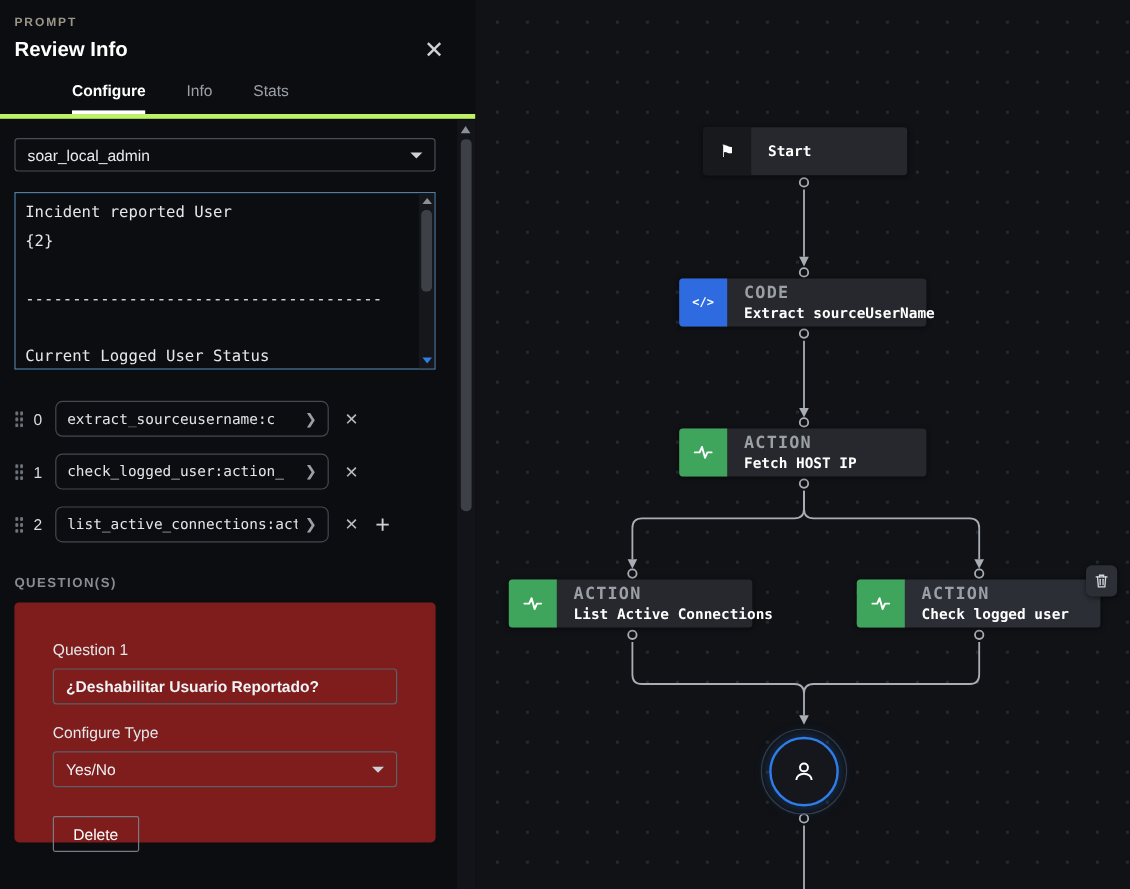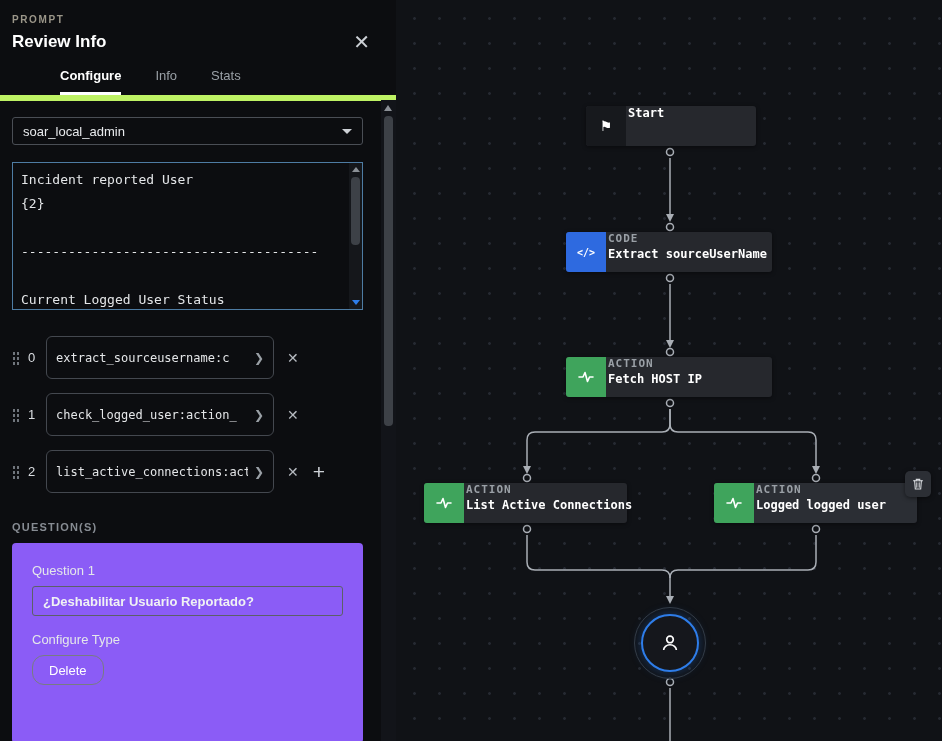--- a/index.html
+++ b/index.html
@@ -2,21 +2,21 @@
 <html><head>
 <meta charset="utf-8">
 <style>
   * { margin:0; padding:0; box-sizing:border-box; }
   html,body { width:942px; height:741px; overflow:hidden; }
   body { background:#101216; color:#e8eaed; font-family:"Liberation Sans", sans-serif; }
   .app { display:flex; width:942px; height:741px; }
 
   
   .panel { position:relative; width:396px; height:741px; background:#0c0d10; flex:none; z-index:2; }
-  .panel-head { padding:14px 12px 0 12px; border-bottom:6px solid #bef264; }
+  .panel-head { padding:14px 12px 0 12px; border-bottom:4px solid #bef264; }
   .kicker { font-size:10px; font-weight:bold; letter-spacing:1.6px; color:#9b9689; }
   .title-row { display:flex; justify-content:space-between; align-items:center; margin-top:7px; padding-right:14px; }
   .panel-title { font-size:17px; font-weight:bold; color:#ffffff; }
   .close-btn { background:none; border:none; color:#cdd1d6; font-size:20px; line-height:1; cursor:pointer; font-family:"Liberation Sans",sans-serif; }
   .tabs { display:flex; gap:34px; margin-top:16px; }
   .tab { font-size:13px; color:#9aa0a6; padding-bottom:9px; cursor:pointer; border-bottom:3px solid transparent; }
   .tab.active { color:#ffffff; font-weight:bold; border-bottom-color:#ffffff;margin-left:48px; }
 
   .panel-body { padding:16px 33px 0 12px; }
   .field-label { font-size:13px; color:#dadde1; margin-bottom:7px; }
@@ -32,57 +32,57 @@
   .mb-up { position:absolute; top:4px; left:3px; width:0; height:0; border-left:4px solid transparent; border-right:4px solid transparent; border-bottom:5px solid #8b9096; }
   .mb-thumb { position:absolute; top:14px; left:2px; width:9px; height:68px; background:#3d4147; border-radius:4px; }
   .mb-down { position:absolute; bottom:4px; left:3px; width:0; height:0; border-left:4px solid transparent; border-right:4px solid transparent; border-top:5px solid #2e7de9; }
 
   .params { margin-top:26px; }
   .param-row { display:flex; align-items:center; margin-bottom:14px; }
   .drag-handle { width:8px; height:14px; flex:none; margin-right:8px; cursor:grab;
                  background-image:radial-gradient(#70757c 1.2px, transparent 1.4px);
                  background-size:4px 5px; }
   .p-idx { font-size:13px; color:#dadde1; width:10px; margin-right:8px; }
-  .p-input { width:228px; height:43px; border:1px solid #44484f; border-radius:6px; background:#0c0d10;
+  .p-input { width:228px; height:30px; border:1px solid #44484f; border-radius:6px; background:#0c0d10;
              display:flex; align-items:center; justify-content:space-between; padding:0 9px; cursor:text; }
   .p-val { font-family:"DejaVu Sans Mono", monospace; font-size:12px; color:#e4e6e8; white-space:nowrap; overflow:hidden; }
   .p-chev { color:#9aa0a6; font-size:12px; margin-left:6px; }
   .p-x { background:none; border:none; color:#b6bac0; font-size:14px; margin-left:13px; cursor:pointer; font-family:"Liberation Sans",sans-serif; }
   .p-plus { background:none; border:none; color:#cdd1d6; font-size:21px; line-height:1; margin-left:14px; cursor:pointer; font-family:"Liberation Sans",sans-serif; }
 
   .q-header { font-size:11px; font-weight:bold; letter-spacing:1.2px; color:#878c93; margin:28px 0 10px; }
-  .q-card { background:#8b5cf6; border-radius:4px; padding:20px; height:200px; }
+  .q-card { background:#7f1d1d; border-radius:4px; padding:32px; height:200px; }
   .q-label { font-size:13px; color:#e4e7ea; margin-bottom:8px; }
   .q-input { height:30px; border:1px solid #5c6067; border-radius:3px; background:transparent;
              display:flex; align-items:center; padding:0 10px; font-size:13px; color:#f0f2f4; margin-bottom:16px; cursor:text;font-weight:bold; }
   .q-select { height:30px; border:1px solid #5c6067; border-radius:3px; background:transparent;
               display:flex; align-items:center; justify-content:space-between; padding:0 10px;
               font-size:13px; color:#f0f2f4; margin-bottom:24px; cursor:pointer; }
-  .delete-btn { height:30px; padding:0 16px; border:1px solid #787c82; border-radius:12px; background:transparent;
+  .delete-btn { height:30px; padding:0 16px; border:1px solid #787c82; border-radius:2px; background:transparent;
                 color:#ffffff; font-size:13px; cursor:pointer; font-family:"Liberation Sans",sans-serif; }
 
   .panel-scroll { position:absolute; top:100px; right:0; bottom:0; width:15px; background:#121419; }
   .ps-up { position:absolute; top:5px; left:3px; width:0; height:0; border-left:4.5px solid transparent; border-right:4.5px solid transparent; border-bottom:6px solid #8b9096; }
   .ps-thumb { position:absolute; top:16px; left:3px; width:9px; height:310px; background:#3d4147; border-radius:4px; }
 
   
   .canvas { position:relative; flex:1; height:741px; background-color:#101216;
             background-image:radial-gradient(#252931 1.3px, transparent 1.5px);
             background-size:25px 25px; background-position:6px 6px; overflow:hidden; }
   .edges { position:absolute; left:0; top:0; width:546px; height:741px; }
 
   .node { position:absolute; height:40px; background:#26282d; border-radius:3px; display:flex; align-items:stretch;
           box-shadow:0 1px 4px rgba(0,0,0,.45); cursor:pointer; }
   .node.selected { background:#2b2e34; }
   .n-icon { width:40px; flex:none; display:flex; align-items:center; justify-content:center; border-radius:3px 0 0 3px; color:#fff; }
   .n-icon.start-ic { background:#17191d; font-size:14px; }
   .n-icon.code-ic { background:#2e6ae0; font-family:"DejaVu Sans Mono",monospace; font-size:10px; font-weight:bold; }
   .n-icon.action-ic { background:#3fa45c; }
-  .n-text { display:flex; flex-direction:column; padding:0 2px; gap:2px; }
-  .n-type { font-size:11px; letter-spacing:1px; color:#9aa0a6; font-family:"DejaVu Sans Mono",monospace; font-weight:bold; }
+  .n-text { display:flex; flex-direction:column; justify-content:center; padding:0 14px; gap:2px; }
+  .n-type { font-size:14px; letter-spacing:1px; color:#9aa0a6; font-family:"DejaVu Sans Mono",monospace; font-weight:bold; }
   .n-label { font-size:12px; color:#ffffff; font-family:"DejaVu Sans Mono",monospace; font-weight:bold; white-space:nowrap; }
 
   .prompt-outer { position:absolute; left:238px; top:607px; width:72px; height:72px; border-radius:50%;
                   border:1px solid #343a42; display:flex; align-items:center; justify-content:center; }
   .prompt-node { width:58px; height:58px; border-radius:50%; background:#15171c; border:2px solid #2e7de9;
                  display:flex; align-items:center; justify-content:center; cursor:pointer;
                  box-shadow:0 0 12px rgba(46,125,233,.35); }
 
   .trash-btn { position:absolute; left:509px; top:471px; width:26px; height:26px; background:#2c2f35; border:none;
                border-radius:5px; display:flex; align-items:center; justify-content:center; cursor:pointer;
@@ -159,20 +159,24 @@
       </div>
 
       <div class="q-header">QUESTION(S)</div>
 
       <div class="q-card">
         <div class="q-label">Question 1</div>
         <div class="q-input">
           <span>¿Deshabilitar Usuario Reportado?</span>
         </div>
         <div class="q-label">Configure Type</div>
+        <div class="q-select">
+          <span>Yes/No</span>
+          <span class="caret-down"></span>
+        </div>
         <button class="delete-btn">Delete</button>
       </div>
     </div>
 
     <div class="panel-scroll">
       <div class="ps-up"></div>
       <div class="ps-thumb"></div>
     </div>
   </aside>
 
@@ -249,21 +253,21 @@
     </div>
 
     <div class="node selected" style="left:318px; top:483px; width:203px;">
       <div class="n-icon action-ic">
         <svg width="18" height="18" viewBox="0 0 18 18">
             <polyline points="2,9 6,9 8,4.5 10.5,13.5 12.5,9 16,9" fill="none" stroke="#ffffff" stroke-width="1.6" stroke-linejoin="round" stroke-linecap="round"></polyline>
           </svg>
       </div>
       <div class="n-text">
         <div class="n-type">ACTION</div>
-        <div class="n-label">Logged logged user</div>
+        <div class="n-label">Check logged user</div>
       </div>
     </div>
 
     <button class="trash-btn">
       <svg width="14" height="14" viewBox="0 0 14 14" fill="none" stroke="#d6d9dd" stroke-width="1.1" stroke-linecap="round">
         <path d="M2.5 3.8 H11.5"></path>
         <path d="M5.3 3.8 V2.4 H8.7 V3.8"></path>
         <path d="M3.6 3.8 L4.3 12 H9.7 L10.4 3.8"></path>
         <path d="M5.8 5.8 V10.2"></path>
         <path d="M8.2 5.8 V10.2"></path>

